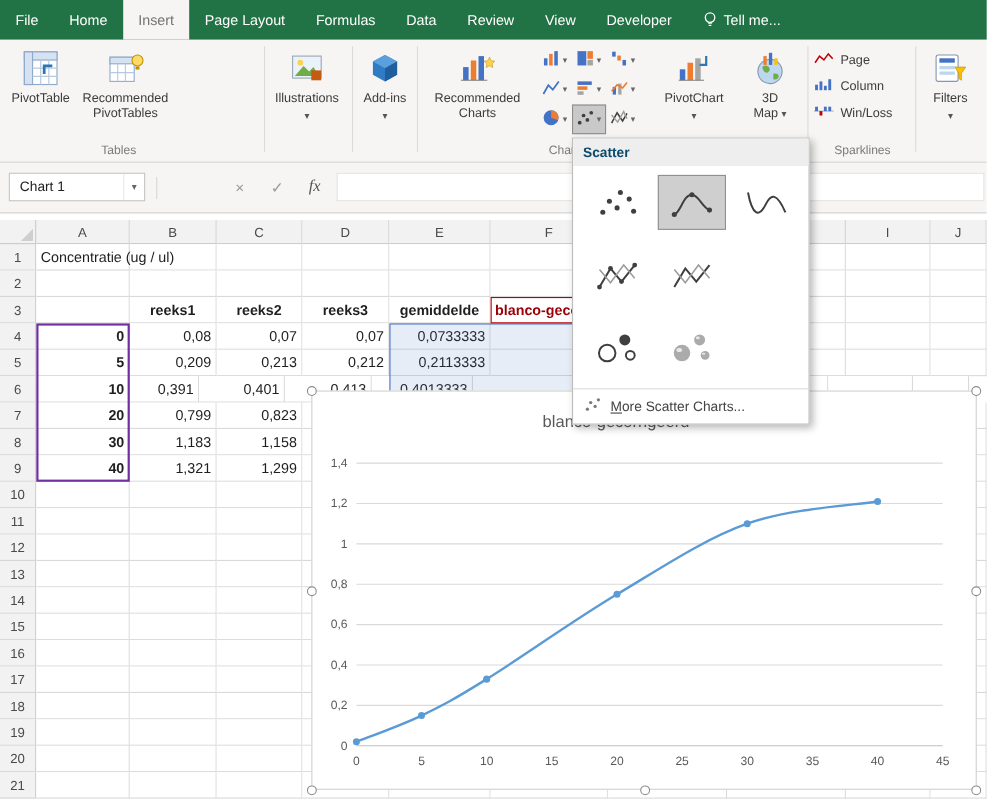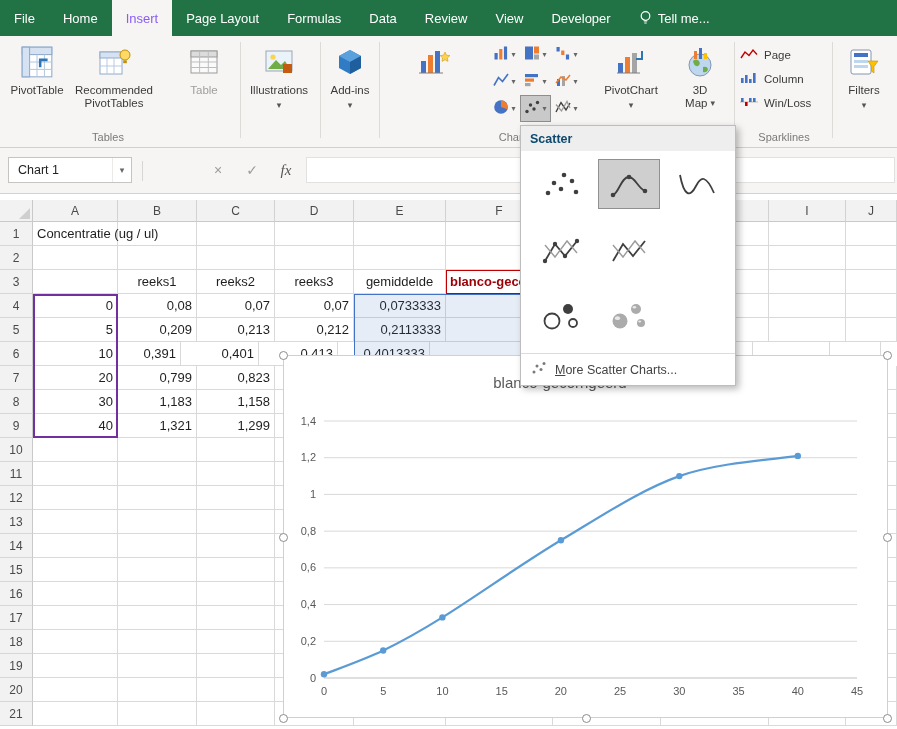--- a/index.html
+++ b/index.html
@@ -3,21 +3,21 @@
 <meta charset="utf-8">
 <style>
   *{margin:0;padding:0;box-sizing:border-box;}
   html,body{width:897px;height:729px;overflow:hidden;background:#fff;
     font-family:"Liberation Sans","DejaVu Sans",sans-serif;font-size:13px;color:#1f1f1f;}
 
   
   .tab-bar{position:absolute;left:0;top:0;width:897px;height:36px;background:#217346;
     display:flex;align-items:stretch;color:#fff;font-size:13px;z-index:15;}
   .tab{padding:0 14px;display:flex;align-items:center;gap:6px;cursor:default;white-space:nowrap;}
-  .tab.active{background:#f6f5f3;color:#8b5cf6;}
+  .tab.active{background:#f6f5f3;color:#737373;}
 
   
   .ribbon{position:absolute;left:0;top:36px;width:897px;height:112px;background:#f6f5f3;
     border-bottom:1px solid #d2d0ce;z-index:6;}
   .rsep{position:absolute;top:6px;height:96px;width:1px;background:#dddbd8;}
   .bigbtn{position:absolute;top:4px;height:100px;display:flex;flex-direction:column;align-items:center;}
   .bicon{height:44px;display:flex;align-items:center;justify-content:center;}
   .blabel{font-size:11.5px;line-height:13px;text-align:center;color:#3b3b3b;}
   .bigbtn.disabled .blabel{color:#9e9e9e;}
   .dd-arrow{font-size:9px;color:#555;margin-top:3px;}
@@ -50,21 +50,21 @@
   .corner-cell:after{content:"";position:absolute;right:2px;bottom:2px;border-left:11px solid transparent;border-bottom:11px solid #cfcfcf;}
   .col-header{height:22px;background:#f2f2f2;border-right:1px solid #d2d2d2;border-bottom:1px solid #c9c9c9;
     display:flex;align-items:center;justify-content:center;font-size:12px;color:#4a4a4a;}
   .sheet-row{display:flex;height:24px;}
   .row-header{width:33px;background:#f2f2f2;border-right:1px solid #c9c9c9;border-bottom:1px solid #d6d6d6;
     display:flex;align-items:center;justify-content:center;font-size:12px;color:#4a4a4a;}
   .cell{background:#fff;border-right:1px solid #d9d9d9;border-bottom:1px solid #d9d9d9;
     display:flex;align-items:center;padding:0 4px;font-size:13px;white-space:nowrap;overflow:hidden;}
   .cell.right{justify-content:flex-end;}
   .cell.center{justify-content:center;}
-  .cell.bold{font-weight:normal;}
+  .cell.bold{font-weight:bold;}
   .cell.red{color:#9c0006;font-weight:bold;}
   .cell.spill{overflow:visible;z-index:2;}
 
   
   .hl{position:absolute;pointer-events:none;z-index:3;}
   .hl-purple{left:33px;top:294px;width:85px;height:144px;border:2px solid #7030a0;}
   .hl-blue{left:354px;top:294px;width:199px;height:144px;border:1px solid #4472c4;background:rgba(68,114,196,.13);}
   .hl-red{left:446px;top:270px;width:107px;height:24px;border:1.5px solid #c00000;}
 
   
@@ -146,33 +146,20 @@
           <rect x="3" y="7" width="22" height="6" fill="#d6e2f1" stroke="#8eaacc"></rect>
           <line x1="10" y1="13" x2="10" y2="29" stroke="#b7c9e0"></line>
           <line x1="17" y1="13" x2="17" y2="29" stroke="#b7c9e0"></line>
           <line x1="3" y1="21" x2="25" y2="21" stroke="#b7c9e0"></line>
           <circle cx="28" cy="10" r="5" fill="#ffd966" stroke="#bf9000"></circle>
           <rect x="26.2" y="15.4" width="3.6" height="2.8" fill="#bf9000"></rect>
         </svg>
     </div>
     <div class="blabel">Recommended PivotTables</div>
   </div>
-  <div class="bigbtn disabled" style="left:176px;width:56px">
-    <div class="bicon">
-      <svg width="32" height="32" viewBox="0 0 32 32">
-          <rect x="3" y="5" width="26" height="22" fill="#fafafa" stroke="#9b9b9b"></rect>
-          <rect x="3" y="5" width="26" height="6" fill="#dcdcdc" stroke="#9b9b9b"></rect>
-          <line x1="11.6" y1="5" x2="11.6" y2="27" stroke="#bdbdbd"></line>
-          <line x1="20.3" y1="5" x2="20.3" y2="27" stroke="#bdbdbd"></line>
-          <line x1="3" y1="16" x2="29" y2="16" stroke="#bdbdbd"></line>
-          <line x1="3" y1="21.5" x2="29" y2="21.5" stroke="#bdbdbd"></line>
-        </svg>
-    </div>
-    <div class="blabel">Table</div>
-  </div>
   <div class="group-label" style="left:68px;width:80px">Tables</div>
   <div class="rsep" style="left:240px"></div>
 
   <div class="bigbtn" style="left:246px;width:66px">
     <div class="bicon">
       <svg width="30" height="30" viewBox="0 0 30 30">
           <rect x="2" y="4" width="26" height="20" fill="#eaf2fa" stroke="#9aa7b5"></rect>
           <circle cx="9" cy="10" r="2.6" fill="#ffd24d"></circle>
           <path d="M4 22 L12 13 L17 18 L21 14 L26 22 Z" fill="#70ad47"></path>
           <rect x="19" y="17" width="9" height="9" fill="#c55a11"></rect>
@@ -199,20 +186,21 @@
   <div class="bigbtn" style="left:382px;width:104px">
     <div class="bicon">
       <svg width="34" height="32" viewBox="0 0 34 30">
           <rect x="4" y="14" width="5" height="12" fill="#4472c4"></rect>
           <rect x="11" y="8" width="5" height="18" fill="#ed7d31"></rect>
           <rect x="18" y="4" width="5" height="22" fill="#4472c4"></rect>
           <line x1="2" y1="26" x2="26" y2="26" stroke="#7f7f7f"></line>
           <path d="M28 5 l1.5 3.2 3.4 .4 -2.5 2.4 .6 3.4 -3 -1.7 -3 1.7 .6 -3.4 -2.5 -2.4 3.4 -.4 Z" fill="#ffd24d" stroke="#bf9000" stroke-width="0.5"></path>
         </svg>
     </div>
+    <div class="blabel">Recommended Charts</div>
   </div>
   <div class="mini-grid">
       <div class="mini-btn">
         <span><svg width="16" height="16" viewBox="0 0 16 16">
             <rect x="1.5" y="8" width="3.2" height="6.5" fill="#4472c4"></rect>
             <rect x="6.2" y="4" width="3.2" height="10.5" fill="#ed7d31"></rect>
             <rect x="10.9" y="1.5" width="3.2" height="13" fill="#4472c4"></rect>
           </svg></span>
         <span class="mini-arrow">▾</span>
       </div>

